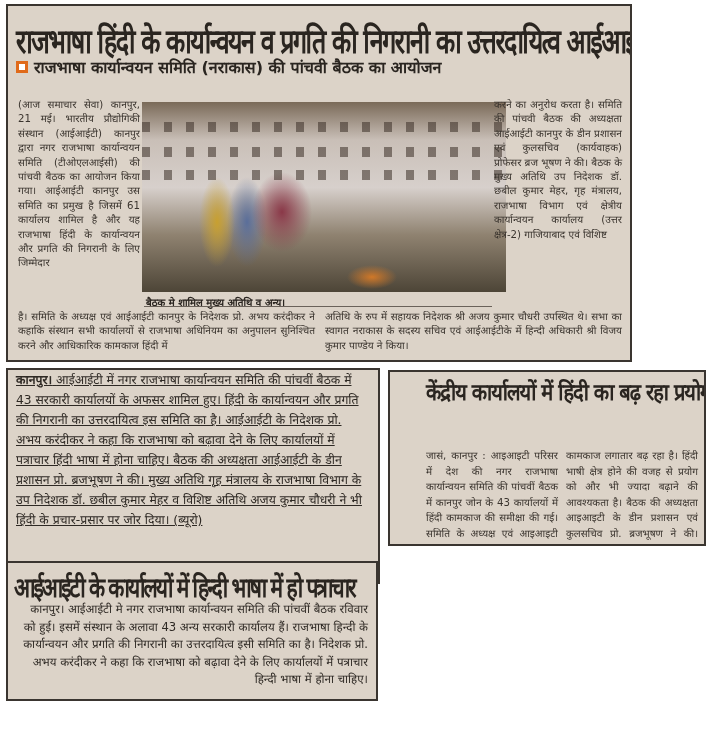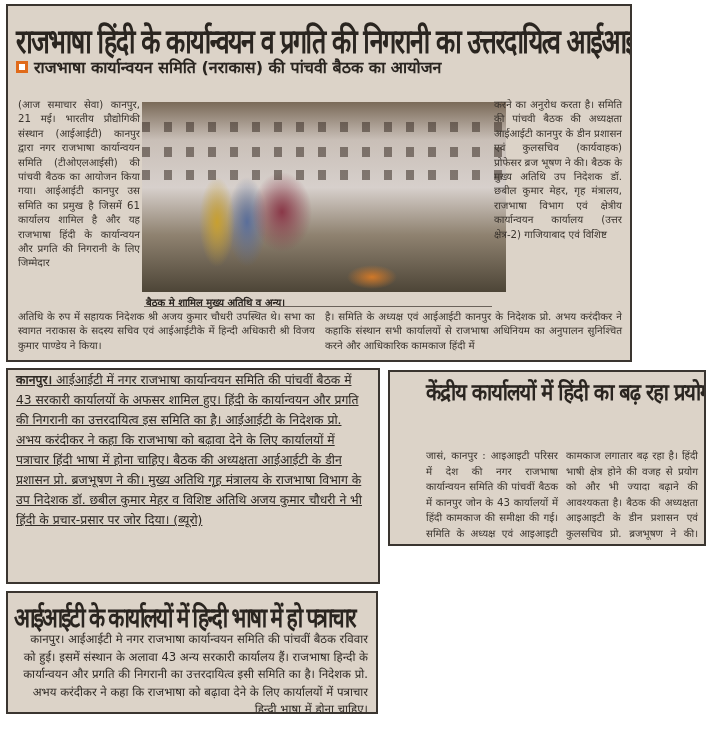--- a/index.html
+++ b/index.html
@@ -1,21 +1,21 @@
 <!DOCTYPE html>
 <html><head>
 <meta charset="utf-8">
 <style>
   html,body{margin:0;padding:0;background:#ffffff;}
   body{width:712px;height:740px;position:relative;overflow:hidden;font-family:"DejaVu Sans",sans-serif;color:#2a2520;}
   .clip{position:absolute;background:#dcd3c8;border:2px solid #3a3530;box-sizing:border-box;overflow:hidden;}
   .clip1{left:6px;top:4px;width:626px;height:358px;}
   .clip2{left:6px;top:368px;width:374px;height:216px;}
   .clip3{left:388px;top:370px;width:318px;height:176px;padding-left:30px;}
-  .clip4{left:6px;top:591px;width:372px;height:123px;}
+  .clip4{left:6px;top:561px;width:372px;height:140px;}
   .headline{font-weight:bold;color:#2a2520;white-space:nowrap;}
   .h1{font-size:25px;letter-spacing:-1.5px;padding:8px 8px 0 8px;transform:scaleY(1.35);transform-origin:left top;height:36px;}
   .subhead{display:flex;align-items:center;gap:6px;font-size:16px;font-weight:bold;padding:0 8px;margin-top:6px;}
   .sq{width:12px;height:12px;border:3px solid #e06a1a;background:#fff;box-sizing:border-box;flex:0 0 12px;}
   .col{position:absolute;font-size:10.2px;line-height:14.4px;text-align:justify;color:#3a342e;}
   .colL{left:10px;top:92px;width:122px;}
   .colR{left:486px;top:92px;width:128px;}
   .photo{position:absolute;left:134px;top:96px;width:364px;height:190px;
     background:
       radial-gradient(ellipse 30px 40px at 140px 110px,#8a3848 0,transparent 100%),
@@ -49,22 +49,22 @@
   <div class="col colL">(आज समाचार सेवा) कानपुर, 21 मई। भारतीय प्रौद्योगिकी संस्थान (आईआईटी) कानपुर द्वारा नगर राजभाषा कार्यान्वयन समिति (टीओएलआईसी) की पांचवी बैठक का आयोजन किया गया। आईआईटी कानपुर उस समिति का प्रमुख है जिसमें 61 कार्यालय शामिल है और यह राजभाषा हिंदी के कार्यान्वयन और प्रगति की निगरानी के लिए जिम्मेदार</div>
   <div class="photo">
     <div class="row" style="top:20px"></div>
     <div class="row" style="top:45px"></div>
     <div class="row" style="top:68px"></div>
   </div>
   <div class="caption">बैठक मे शामिल मुख्य अतिथि व अन्य।</div>
   <div class="rule"></div>
   <div class="col colR">करने का अनुरोध करता है। समिति की पांचवी बैठक की अध्यक्षता आईआईटी कानपुर के डीन प्रशासन एवं कुलसचिव (कार्यवाहक) प्रोफेसर ब्रज भूषण ने की। बैठक के मुख्य अतिथि उप निदेशक डॉ. छबील कुमार मेहर, गृह मंत्रालय, राजभाषा विभाग एवं क्षेत्रीय कार्यान्वयन कार्यालय (उत्तर क्षेत्र-2) गाजियाबाद एवं विशिष्ट</div>
   <div class="bottomtext">
+    <div>है। समिति के अध्यक्ष एवं आईआईटी कानपुर के निदेशक प्रो. अभय करंदीकर ने कहाकि संस्थान सभी कार्यालयों से राजभाषा अधिनियम का अनुपालन सुनिश्चित करने और आधिकारिक कामकाज हिंदी में</div>
     <div>अतिथि के रुप में सहायक निदेशक श्री अजय कुमार चौधरी उपस्थित थे। सभा का स्वागत नराकास के सदस्य सचिव एवं आईआईटीके में हिन्दी अधिकारी श्री विजय कुमार पाण्डेय ने किया।</div>
-    <div>है। समिति के अध्यक्ष एवं आईआईटी कानपुर के निदेशक प्रो. अभय करंदीकर ने कहाकि संस्थान सभी कार्यालयों से राजभाषा अधिनियम का अनुपालन सुनिश्चित करने और आधिकारिक कामकाज हिंदी में</div>
   </div>
 </div>
 
 <div class="clip clip2">
   <div class="body2"><b>कानपुर।</b> <span>आईआईटी में नगर राजभाषा कार्यान्वयन समिति की पांचवीं बैठक में 43 सरकारी कार्यालयों के अफसर शामिल हुए। हिंदी के कार्यान्वयन और प्रगति की निगरानी का उत्तरदायित्व इस समिति का है। आईआईटी के निदेशक प्रो. अभय करंदीकर ने कहा कि राजभाषा को बढ़ावा देने के लिए कार्यालयों में पत्राचार हिंदी भाषा में होना चाहिए। बैठक की अध्यक्षता आईआईटी के डीन प्रशासन प्रो. ब्रजभूषण ने की। मुख्य अतिथि गृह मंत्रालय के राजभाषा विभाग के उप निदेशक डॉ. छबील कुमार मेहर व विशिष्ट अतिथि अजय कुमार चौधरी ने भी हिंदी के प्रचार-प्रसार पर जोर दिया। (ब्यूरो)</span></div>
 </div>
 
 <div class="clip clip3">
   <div class="headline h3">केंद्रीय कार्यालयों में हिंदी का बढ़ रहा प्रयोग</div>
   <div class="cols3">

